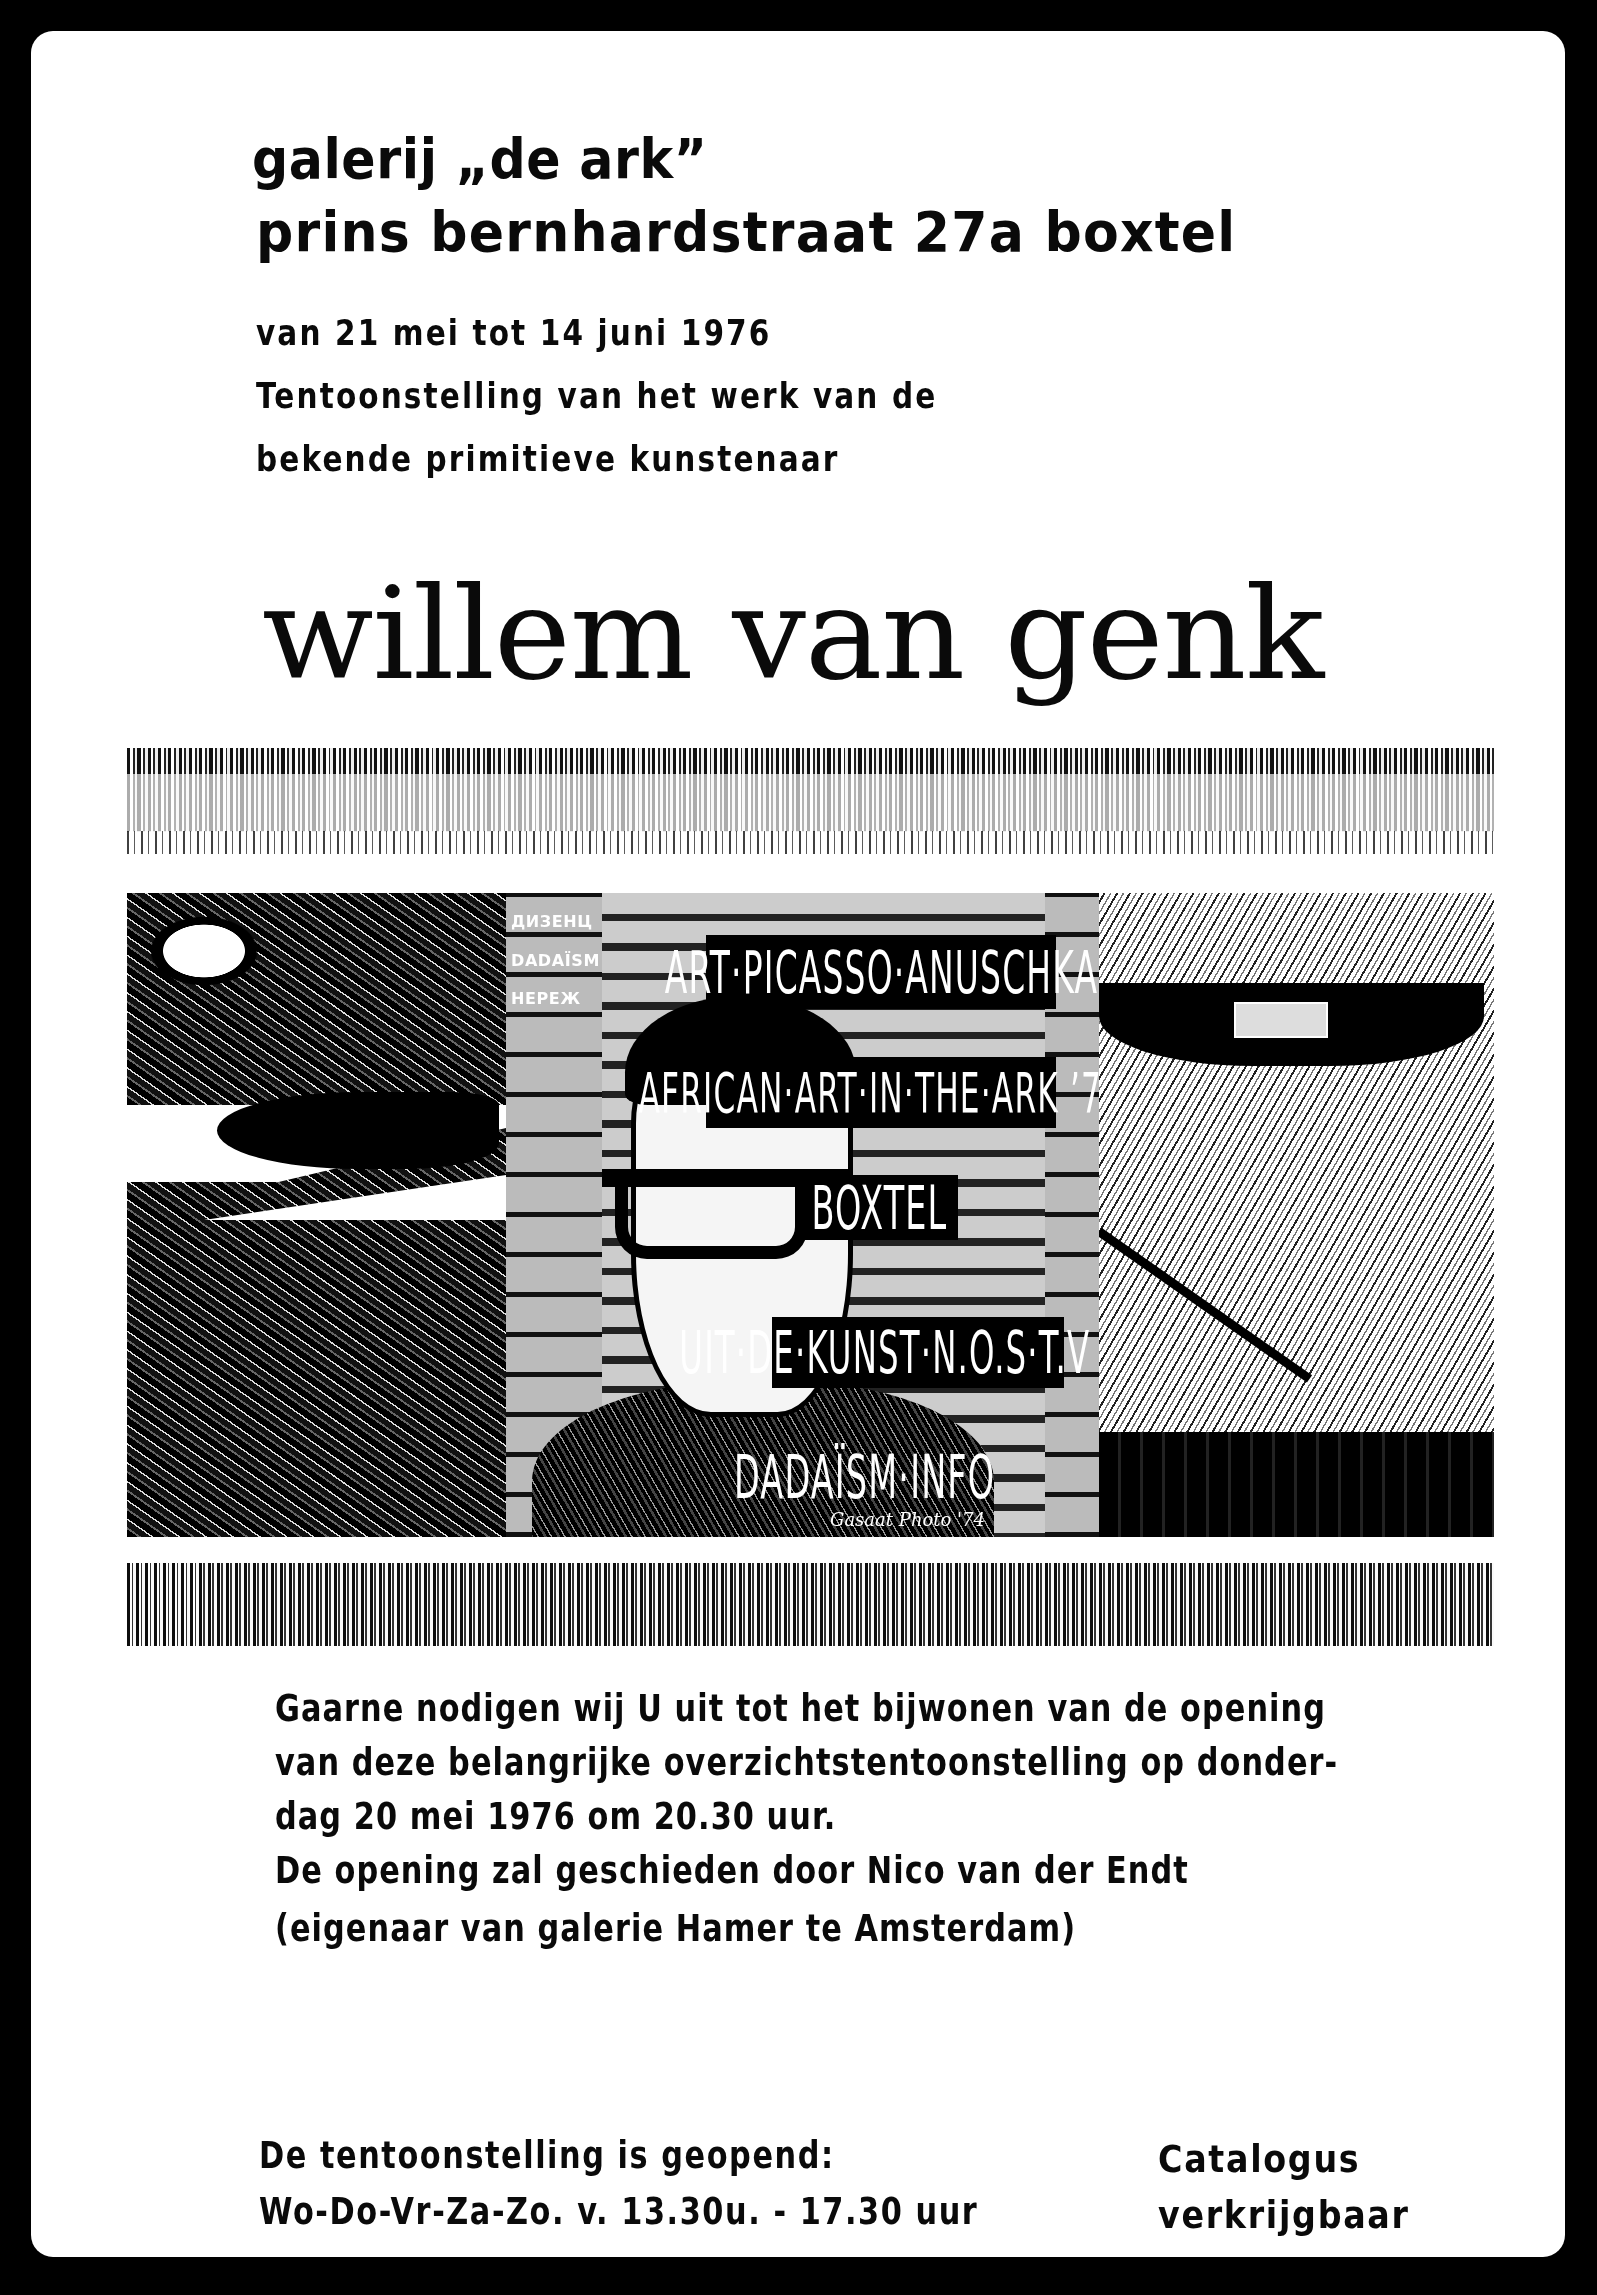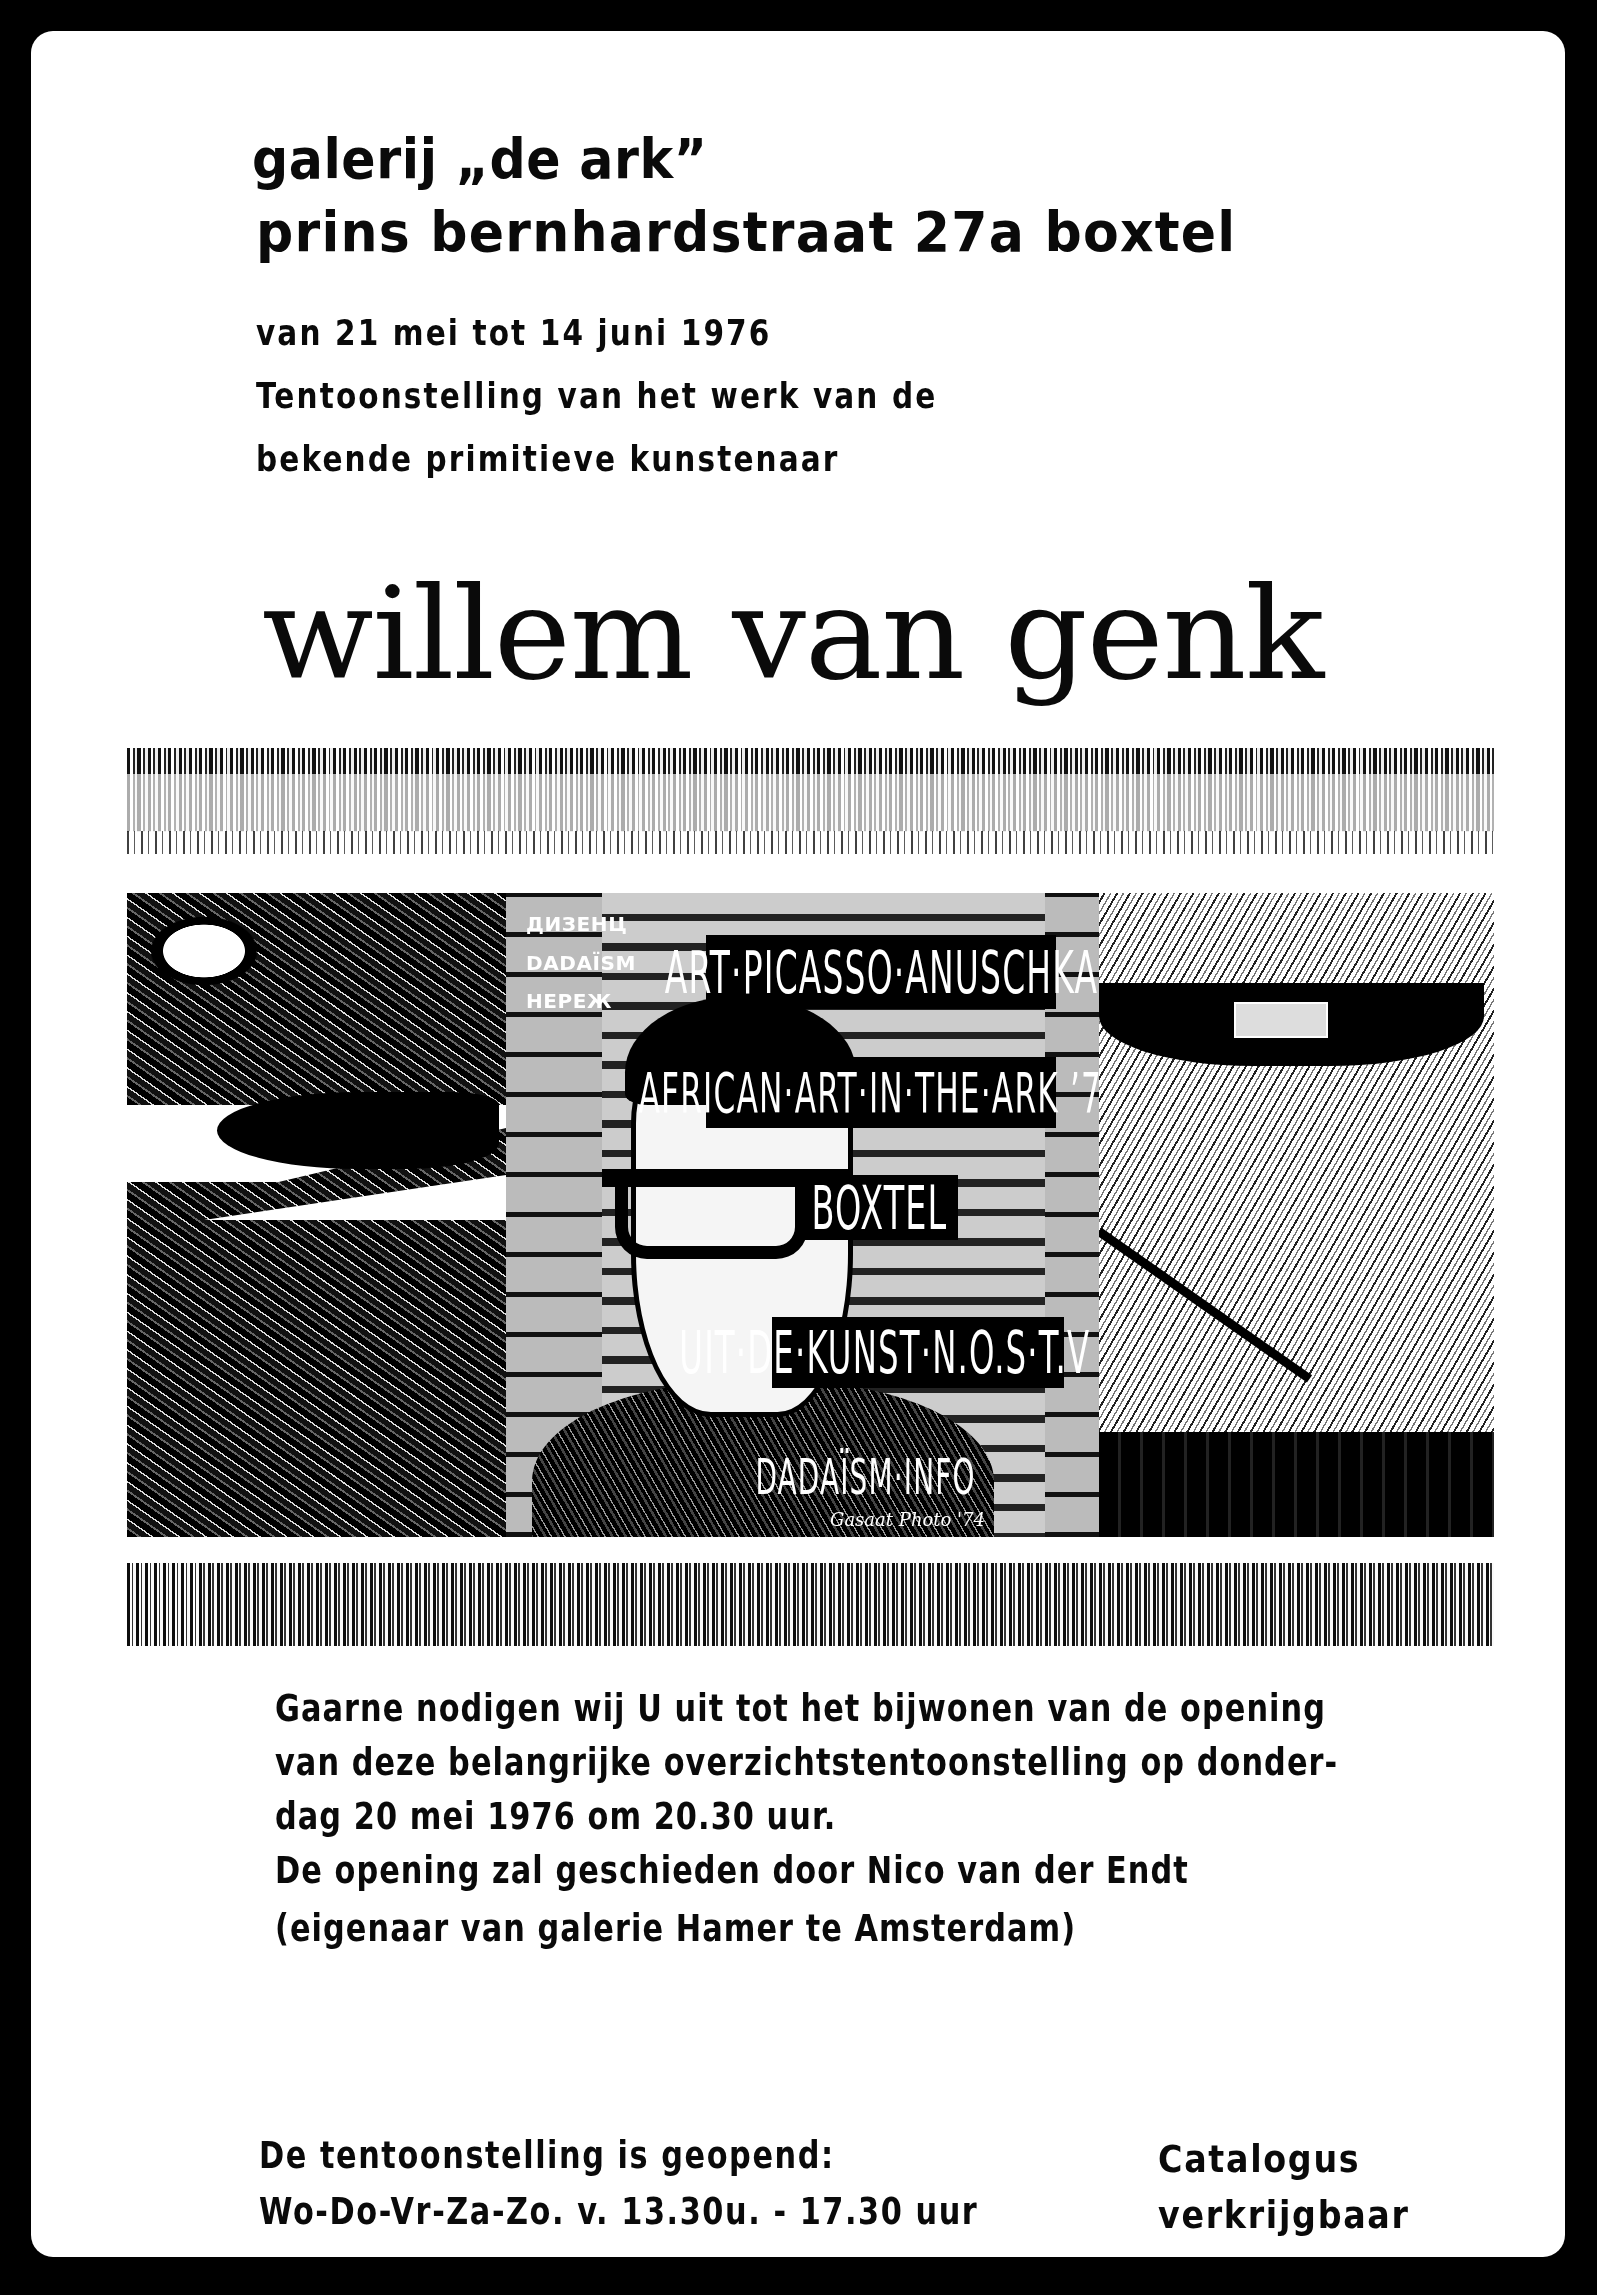--- a/index.html
+++ b/index.html
@@ -108,23 +108,23 @@
       font-family: "DejaVu Sans Condensed", "DejaVu Sans", sans-serif;
       font-weight: normal; letter-spacing: 1.9px;
       display: flex; align-items: center; justify-content: center;
       white-space: nowrap;
     }
     .sign span { display: inline-block; transform: scaleX(0.62); transform-origin: center; }
     .sign.s1 { left: 200px; top: 42px; width: 350px; height: 74px; font-size: 59px; }
     .sign.s2 { left: 200px; top: 164px; width: 350px; height: 71px; font-size: 56px; }
     .sign.s3 { left: 295px; top: 282px; width: 157px; height: 65px; font-size: 60px; }
     .sign.s4 { left: 266px; top: 424px; width: 292px; height: 71px; font-size: 58px; }
-    .sign.s5 { left: 254px; top: 552px; width: 210px; height: 64px; font-size: 50px; background: transparent; }
+    .sign.s5 { left: 254px; top: 552px; width: 210px; height: 64px; font-size: 60px; background: transparent; }
     .signature { position: absolute; left: 324px; top: 616px; font-size: 18px; color: #fff; font-family: "DejaVu Serif", serif; font-style: italic; }
-    .col-text { position: absolute; left: 20px; color: #fff; font-size: 20px; font-weight: bold; letter-spacing: 0.6px; }
+    .col-text { position: absolute; left: 5px; color: #fff; font-size: 16px; font-weight: bold; letter-spacing: 0.6px; }
 
     .panel-right {
       left: 972px; top: 158px; width: 395px; height: 644px;
       background:
         repeating-linear-gradient(120deg, #fff 0 3.9px, #222 3.9px 5.8px, #fff 5.8px 9.6px, #777 9.6px 11px);
     }
     .panel-right .theatre {
       position: absolute; left: 0; top: 90px; width: 385px; height: 83px;
       background: #000; border-radius: 0 0 40% 40% / 0 0 60% 60%;
     }

